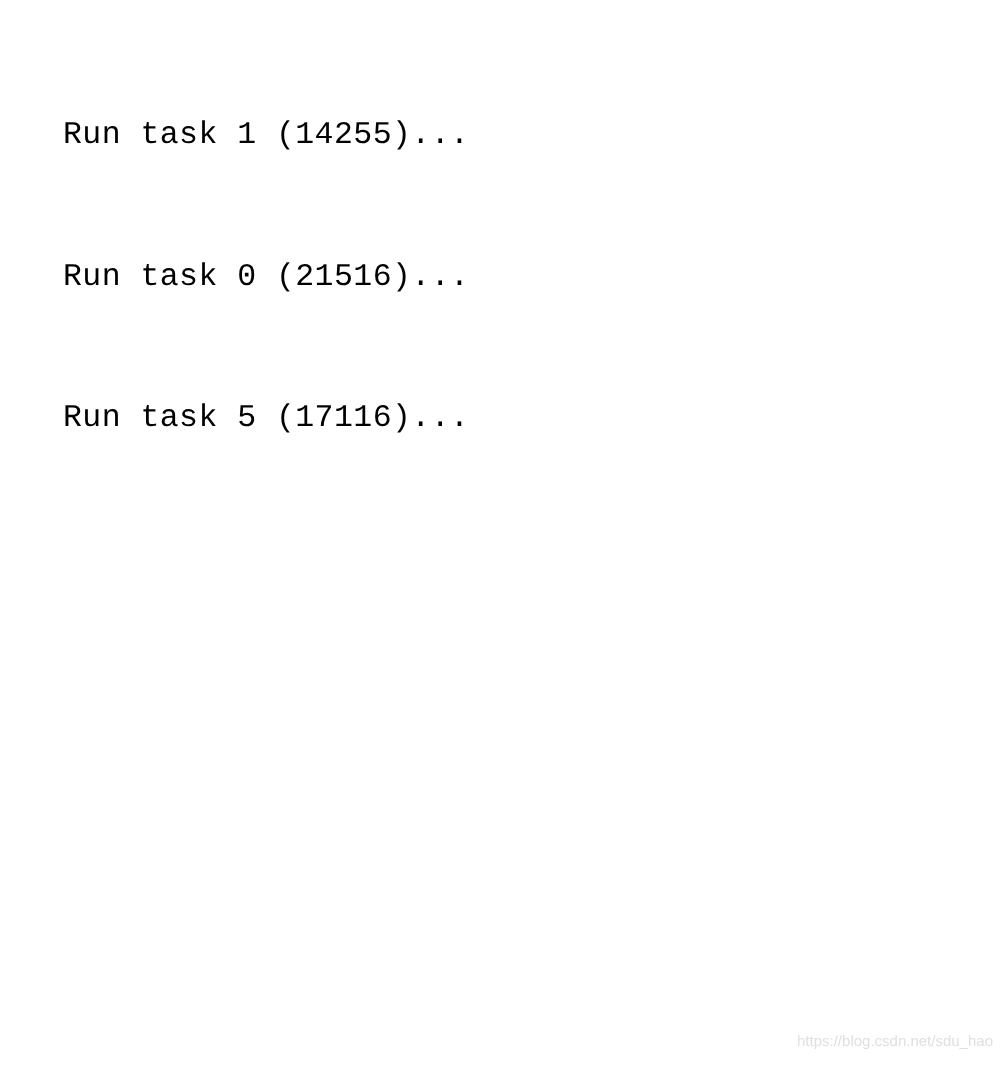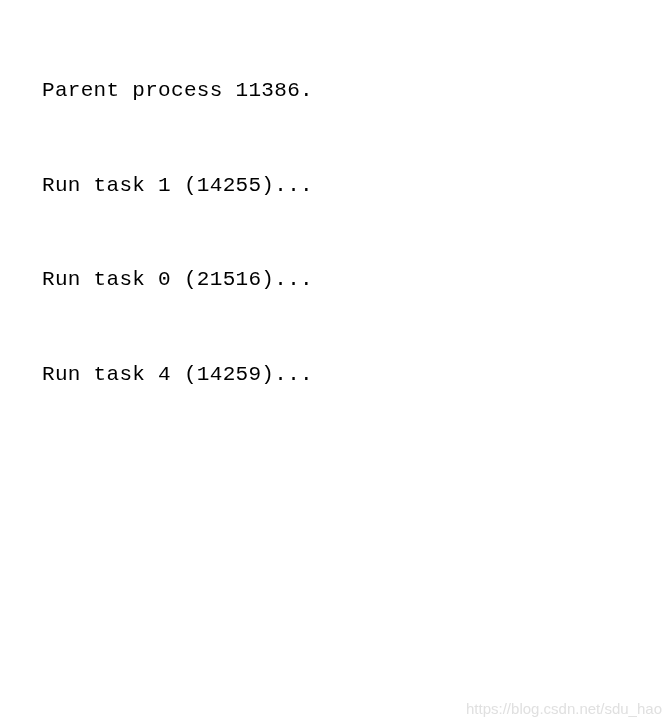--- a/index.html
+++ b/index.html
@@ -20,36 +20,35 @@
       letter-spacing: 0.3px;
     }
     .terminal-output {
       white-space: pre;
     }
     .line {
       display: block;
     }
     .watermark {
       position: absolute;
-      bottom: 2px;
+      bottom: 20px;
       right: 10px;
       font-family: Arial, sans-serif;
-      font-size: 15px;
+      font-size: 10px;
       color: #e0e0e0;
       letter-spacing: 0;
     }
   </style>
 </head>
 <body>
 
 <div class="terminal-output">
-  <span class="line">Parent process 11386.</span>
   <span class="line">Run task 1 (14255)...</span>
   <span class="line">Run task 0 (21516)...</span>
-  <span class="line">Run task 4 (14259)...</span>
+  <span class="line">Run task 5 (17116)...</span>
   
   
   
   
   
   
   
   
   
   

